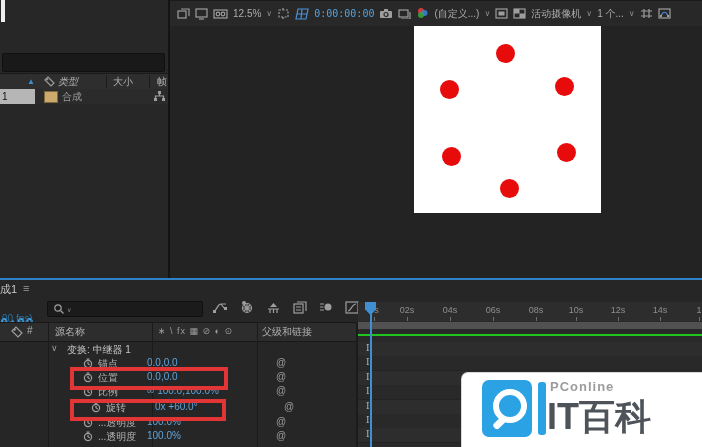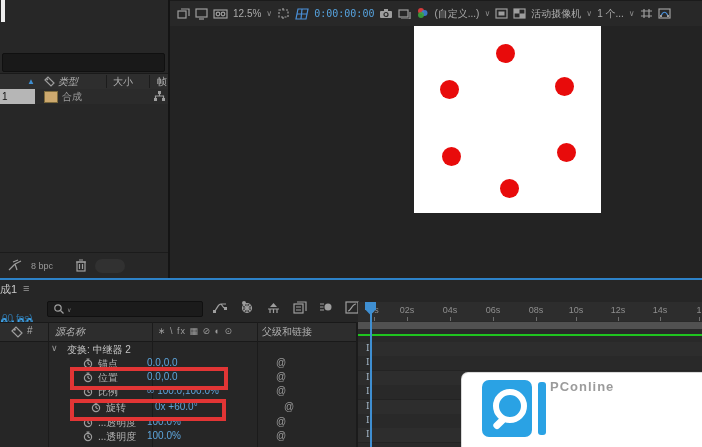--- a/index.html
+++ b/index.html
@@ -115,35 +115,20 @@
       <span class="abs" style="left:153px;top:1px;">
         <svg class="ic" width="13" height="12" viewBox="0 0 13 12">
             <rect class="fill" x="5" y="1" width="3" height="3"></rect>
             <rect class="fill" x="1" y="8" width="3" height="3"></rect>
             <rect class="fill" x="9" y="8" width="3" height="3"></rect>
             <path d="M6.5 4 V6 M6.5 6 H2.5 V8 M6.5 6 H10.5 V8"></path>
           </svg>
       </span>
     </div>
 
-    <div id="proj-footer" class="abs">
-      <span>
-        <svg class="ic" width="15" height="13" viewBox="0 0 15 13">
-            <path d="M1 11 L7 5 M7 5 L13 2 M7 5 L9 11 M5 3 L10 1"></path>
-          </svg>
-      </span>
-      <span class="txt" style="font-size:9px;color:#9a9a9a;">8 bpc</span>
-      <span style="margin-left:14px;">
-        <svg class="ic" width="12" height="13" viewBox="0 0 12 13">
-            <rect x="2" y="3" width="8" height="9"></rect>
-            <path d="M1 3 H11 M4 1 H8 M4.5 5 V10 M7.5 5 V10"></path>
-          </svg>
-      </span>
-      <span id="proj-blob"></span>
-    </div>
   </div>
 
   <div id="comp-panel" class="abs">
     <div id="comp-canvas" class="abs">
         <div class="dot" style="left: 81.5px; top: 17.5px; background: rgb(232, 11, 11);"></div>
         <div class="dot" style="left: 25.5px; top: 53.5px; background: rgb(232, 11, 11);"></div>
         <div class="dot" style="left: 140.5px; top: 50.5px; background: rgb(232, 11, 11);"></div>
         <div class="dot" style="left: 27.5px; top: 120.5px; background: rgb(232, 11, 11);"></div>
         <div class="dot" style="left: 142.5px; top: 116.5px; background: rgb(232, 11, 11);"></div>
         <div class="dot" style="left: 85.5px; top: 152.5px; background: rgb(232, 11, 11);"></div>
@@ -301,32 +286,32 @@
     </div>
 
     <div id="tl-header" class="abs">
       <span class="abs" style="left:11px;top:3px;">
         <svg class="ic" width="12" height="12" viewBox="0 0 12 12">
             <path d="M1 5 L5 1 L11 7 L7 11 Z"></path>
             <circle class="fill" cx="3.8" cy="3.8" r="1"></circle>
           </svg>
       </span>
       <span class="abs txt" style="left:27px;top:2px;">#</span>
-      <span class="abs txt" style="left:55px;top:2px;font-style:italic;">源名称</span>
+      <span class="abs txt" style="left:55px;top:2px;">源名称</span>
       <span id="switch-glyphs" class="abs txt" style="left:158px;top:3px;">∗ \ fx ▦ ⊘ ◐ ⊙</span>
       <span class="abs txt" style="left:262px;top:2px;">父级和链接</span>
     </div>
     <div class="tl-vdiv" style="left:48px;"></div>
     <div class="tl-vdiv" style="left:152px;"></div>
     <div class="tl-vdiv" style="left:257px;"></div>
     <div class="tl-vdiv" style="left:356px;width:2px;"></div>
 
     <div class="prop-row" style="top:63px;">
       <span class="grp-chev txt">∨</span>
-      <span class="grp-lbl txt">变换: 中继器 2</span>
+      <span class="grp-lbl txt">变换: 中继器 1</span>
     </div>
 
     <div class="prop-row" style="top:77px;">
       <span class="sw">
           <svg class="ic" width="10" height="11" viewBox="0 0 10 11">
             <circle cx="5" cy="6" r="3.6"></circle>
             <path d="M3.5 1 H6.5 M5 1 V2.4 M5 6 V3.8 M5 6 L6.8 6.8"></path>
           </svg>
         </span>
       <span class="lbl txt">锚点</span>
@@ -439,15 +424,16 @@
     <div id="playhead-handle" class="abs"></div>
   </div>
 
   <div id="watermark" class="abs">
     <div id="wm-logo" class="abs">
       <div id="wm-glass-circle" class="abs"></div>
       <div id="wm-glass-handle" class="abs"></div>
     </div>
     <div id="wm-ribbon" class="abs"></div>
     <div id="wm-brand" class="abs txt">PConline</div>
+    <div id="wm-title" class="abs txt">IT百科</div>
   </div>
 
 </div>
 
 </body></html>

